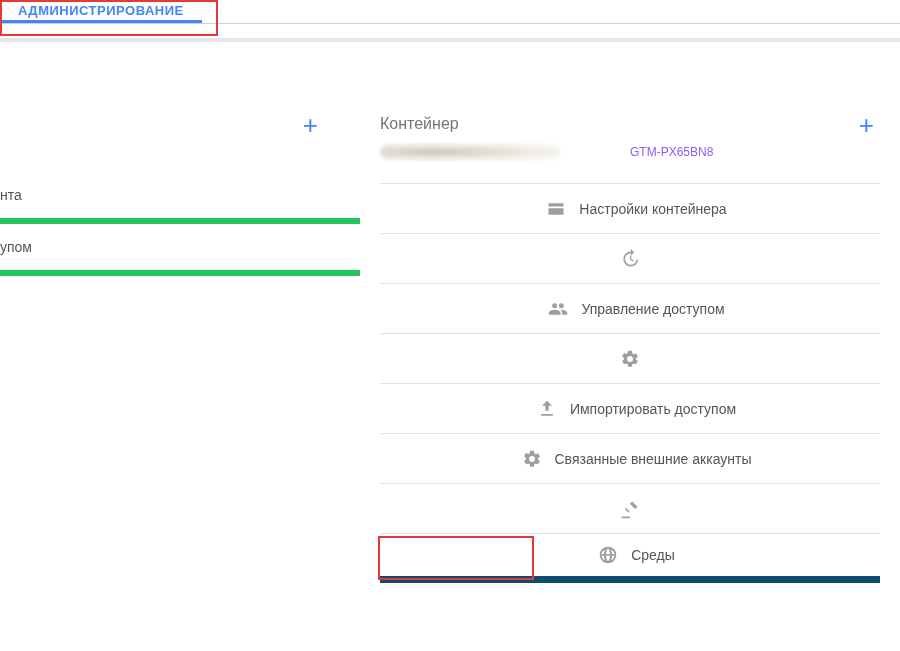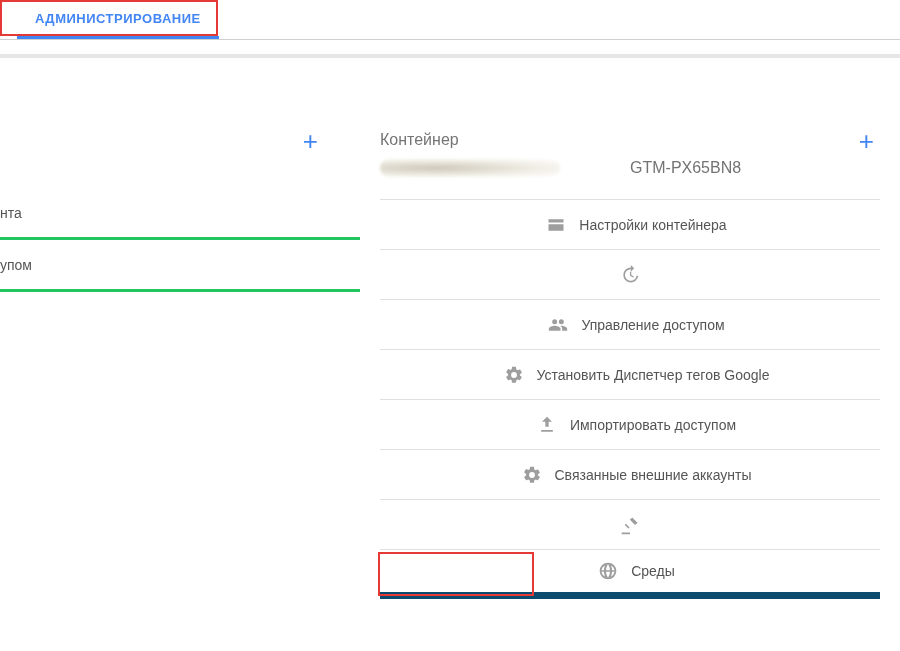--- a/index.html
+++ b/index.html
@@ -6,25 +6,25 @@
   body {
     font-family: Arial, "Helvetica Neue", sans-serif;
     font-size: 14px;
     color: #555;
     background: #fff;
     width: 900px;
     height: 651px;
     overflow: hidden;
   }
   .tab-bar {
-    height: 40px;
+    height: 24px;
     border-bottom: 1px solid #d0d0d0;
     display: flex;
     align-items: stretch;
-    padding-left: 17px;
+    padding-left: 0;
   }
   .tab {
     font-size: 13px;
     font-weight: 600;
     letter-spacing: 0.5px;
     color: #4285f4;
     padding: 0 18px;
     display: flex;
     align-items: center;
     border-bottom: 3px solid #4285f4;
@@ -87,29 +87,29 @@
   }
   .container-name-blur {
     width: 180px;
     height: 18px;
     background: radial-gradient(ellipse at 30% 50%, #ccc6b8 0%, #e0dcd0 30%, #f2efe8 60%, #fff 100%);
     filter: blur(1.5px);
     border-radius: 9px;
     margin-right: 70px;
   }
   .container-id {
-    font-size: 16px;
-    color: #737373;
+    font-size: 12px;
+    color: #8b5cf6;
   }
   .left-items {
     margin-top: 60px;
   }
   .left-item {
     height: 52px;
-    border-bottom: 3px solid #22c55e;
+    border-bottom: 6px solid #22c55e;
     display: flex;
     align-items: center;
     font-size: 14px;
     color: #555;
     padding-left: 0;
   }
   .menu-list {
     margin-top: 6px;
   }
   .menu-item {
@@ -205,21 +205,20 @@
         </span>
         <span class="menu-label">Управление доступом</span>
       </div>
 
       <div class="menu-item">
         <span class="menu-icon">
           <svg viewBox="0 0 24 24">
               <path d="M19.14 12.94a7.14 7.14 0 0 0 .05-.94 7.14 7.14 0 0 0-.05-.94l2.03-1.58a.5.5 0 0 0 .12-.64l-1.92-3.32a.5.5 0 0 0-.6-.22l-2.39.96a7.03 7.03 0 0 0-1.62-.94l-.36-2.54A.5.5 0 0 0 13.9 2h-3.8a.5.5 0 0 0-.5.42l-.36 2.54c-.58.24-1.12.55-1.62.94l-2.39-.96a.5.5 0 0 0-.6.22L2.71 8.48a.5.5 0 0 0 .12.64l2.03 1.58a7.14 7.14 0 0 0-.05.94c0 .32.02.63.05.94l-2.03 1.58a.5.5 0 0 0-.12.64l1.92 3.32c.13.22.39.31.6.22l2.39-.96c.5.39 1.04.7 1.62.94l.36 2.54a.5.5 0 0 0 .5.42h3.8a.5.5 0 0 0 .5-.42l.36-2.54c.58-.24 1.12-.55 1.62-.94l2.39.96c.21.09.47 0 .6-.22l1.92-3.32a.5.5 0 0 0-.12-.64l-2.03-1.58zM12 15.5A3.5 3.5 0 1 1 15.5 12 3.5 3.5 0 0 1 12 15.5z"></path>
             </svg>
         </span>
-        <span class="menu-label">Установить Диспетчер тегов Google</span>
       </div>
 
       <div class="menu-item">
         <span class="menu-icon">
           <svg viewBox="0 0 24 24">
               <path d="M5 20h14v-2H5v2zM12 2 6 8h4v6h4V8h4l-6-6z"></path>
             </svg>
         </span>
         <span class="menu-label">Импортировать доступом</span>
       </div>

